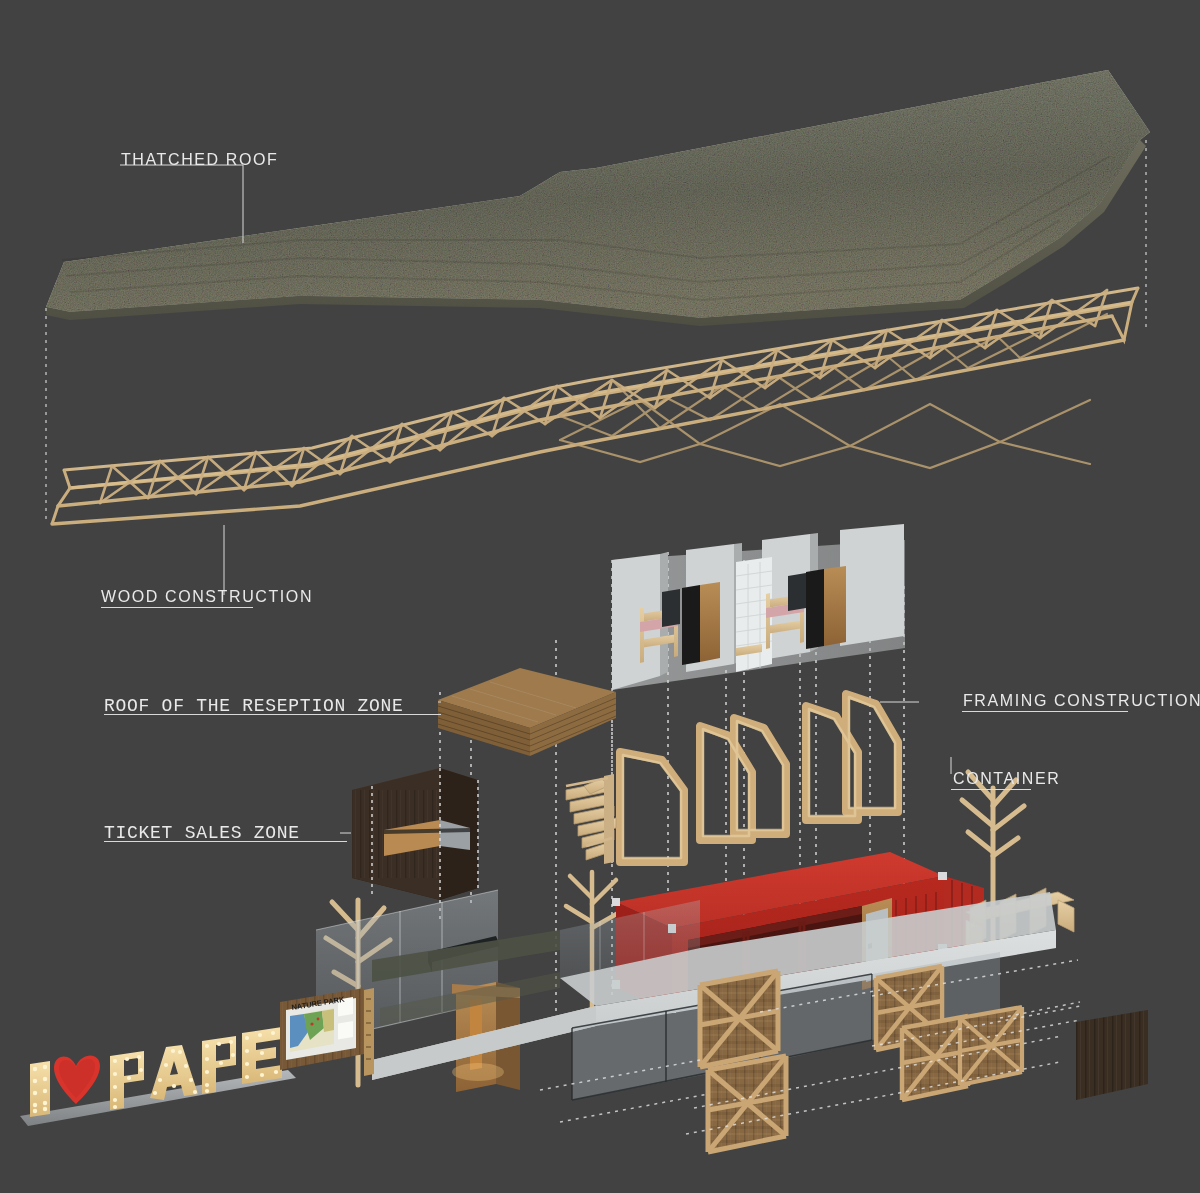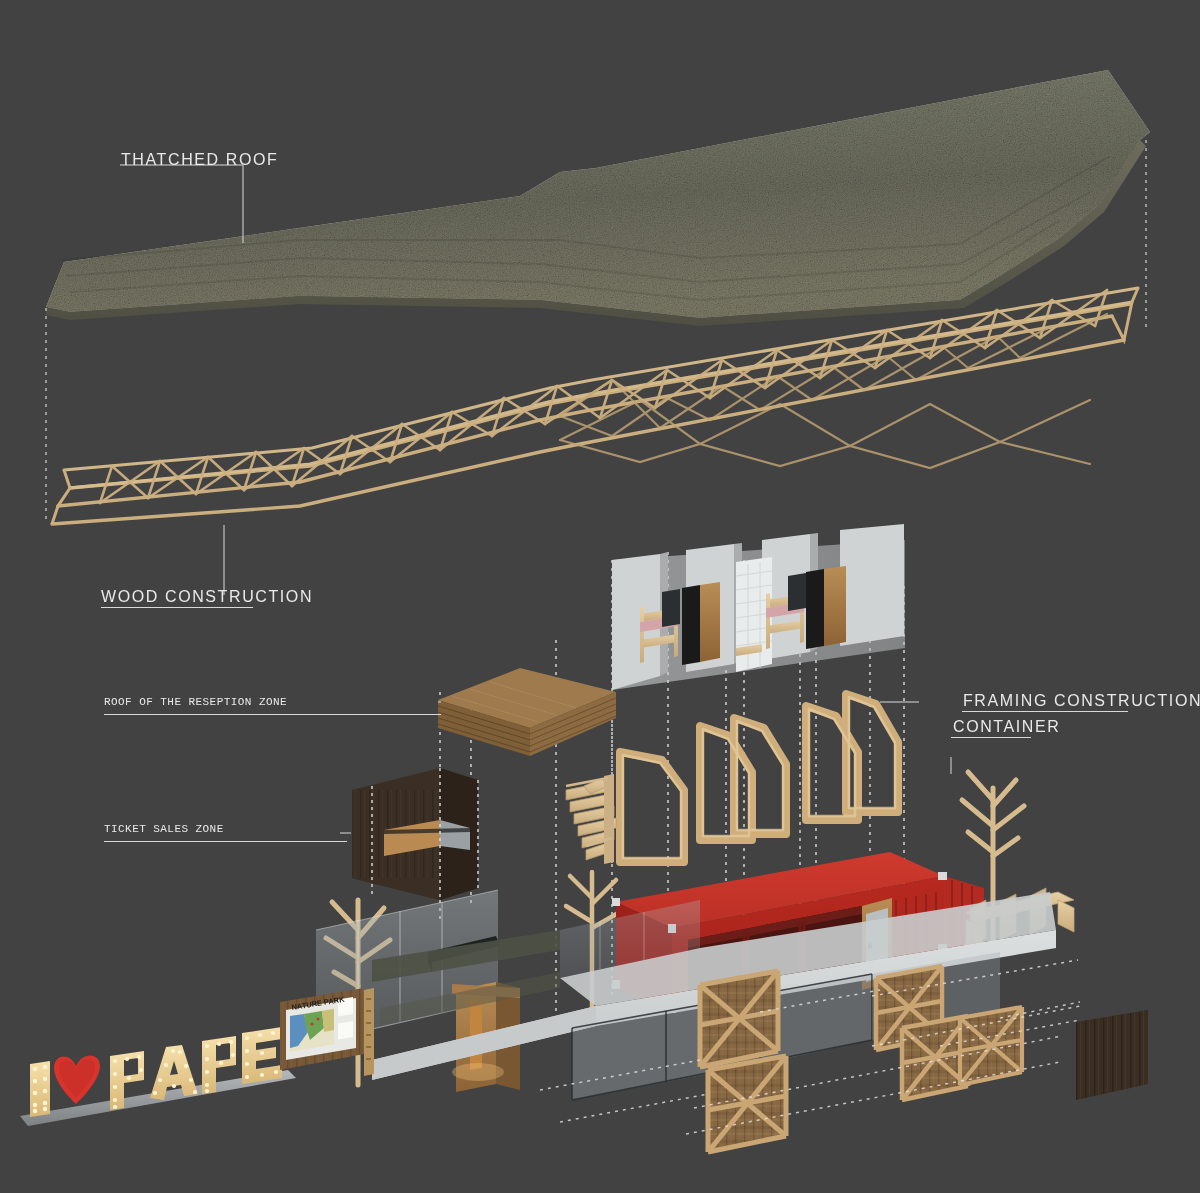--- a/index.html
+++ b/index.html
@@ -16,21 +16,21 @@
 
   
   .label{
     position:absolute;
     color:#e9e9e9;
     letter-spacing:.07em;
     white-space:nowrap;
     user-select:none;
   }
   .label.sans{ font-family:"Liberation Sans",sans-serif; font-size:16px; letter-spacing:.10em;}
-  .label.mono{ font-family:"Liberation Mono",monospace;  font-size:11px; letter-spacing:.04em;}
+  .label.mono{ font-family:"Liberation Mono",monospace;  font-size:18px; letter-spacing:.04em;}
   .leader{position:absolute;background:#d9d9d9;}
   .leader.h{height:1px;}
 
   
   .piece{position:absolute;}
 
   svg{display:block;}
 </style>
 </head>
 <body style="background: rgb(66, 66, 66);">
@@ -801,18 +801,18 @@
   <div class="label mono" style="left:104px;top:823px;">
     <span>TICKET SALES ZONE</span>
     <div class="leader h" style="left:0;top:18px;width:243px;"></div>
   </div>
 
   <div class="label sans" style="left:921px;top:692px;margin-left:42px;">
     <span>FRAMING CONSTRUCTION</span>
     <div class="leader h" style="left:-1px;top:19px;width:166px;"></div>
   </div>
 
-  <div class="label sans" style="left:953px;top:718px;">
+  <div class="label sans" style="left:953px;top:770px;">
     <span>CONTAINER</span>
     <div class="leader h" style="left:-2px;top:19px;width:80px;"></div>
   </div>
 
 </div>
 
 </body></html>

